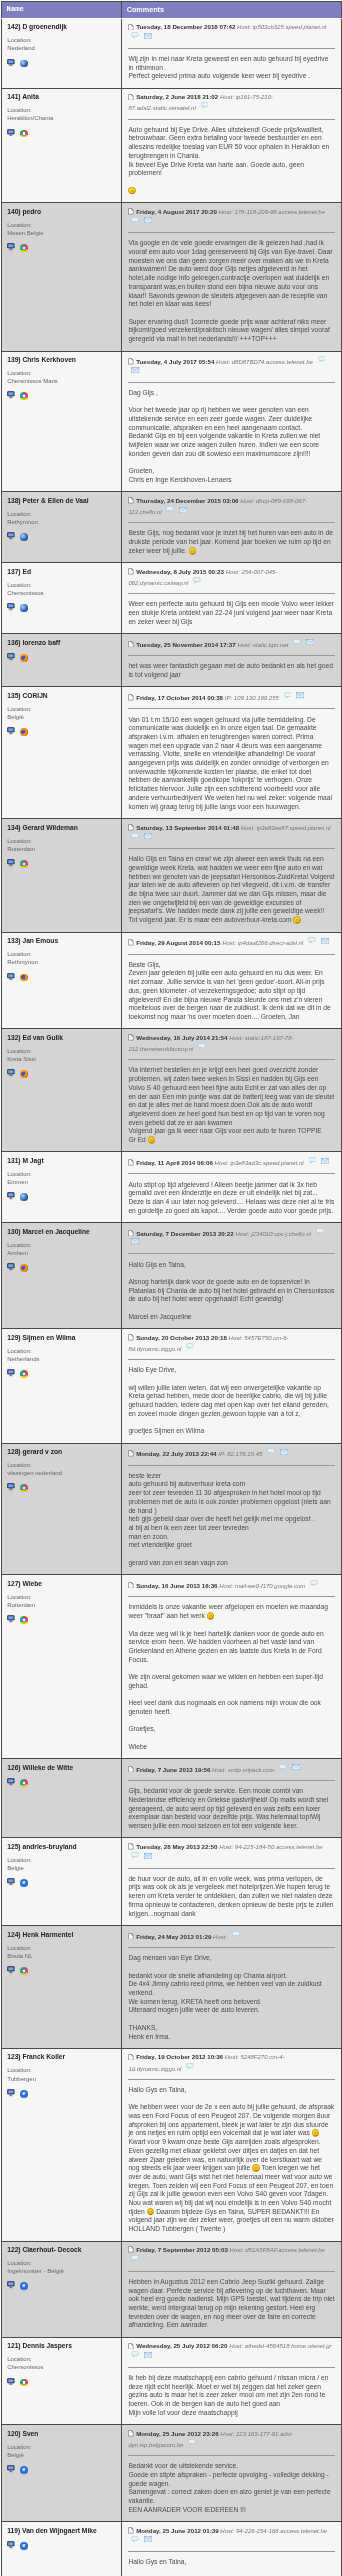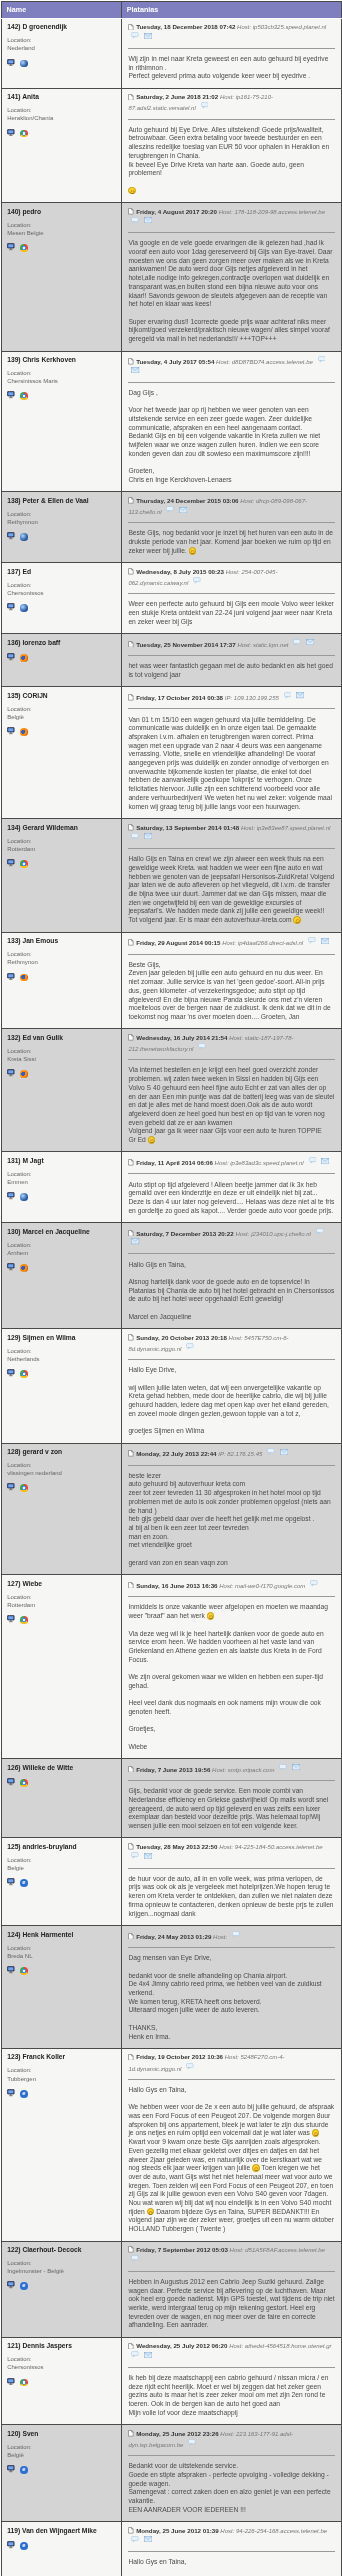--- a/index.html
+++ b/index.html
@@ -1,19 +1,19 @@
 <!DOCTYPE html>
 <html style="font-size:8.2px"><head>
 <meta charset="utf-8">
 <style>
   html,body { margin:0; padding:0; background:#ffffff; }
   body { width:343px; min-height:3091px; font-family:"Liberation Sans", sans-serif; }
   table.guestbook { border-collapse:collapse; margin:1px; width:341px; table-layout:fixed; }
   table.guestbook th, table.guestbook td { border:0.5px solid #4a4a4a; vertical-align:top; }
-  th.col-name  { width:110px; }
+  th.col-name  { width:110px;font-family:Liberation Mono, monospace; }
   th { background:#7f7fc0; color:#ffffff; text-align:left; padding:3.1px 4.6px 3.6px; font-size:7.2px; border-bottom:1px solid #ffffff !important; }
   tr.light td { background:#f6f6f4; }
   tr.gray  td { background:#d4d4d4; }
   td.name-cell { padding:4.6px 5.2px; }
   .entry-name { font-weight:bold; color:#222; font-size:6.7px; line-height:1.25; }
   .loc-label, .loc-value { color:#666; font-size:6px; line-height:1.35; }
   .loc-label { margin-top:4.6px; }
   .icons { margin-top:6.2px; display:flex; gap:4.6px; align-items:center; }
   td.comment-cell { padding:4.6px 6.2px 6.7px; }
   .meta { font-size:6.2px; color:#333; line-height:1.3; }
@@ -32,21 +32,21 @@
   .browser-orb { background: radial-gradient(circle at 35% 35%, #aad4ff, #2a5ea8 60%, #143c73); }
   .smiley { display:inline-block; width:7.7px; height:7.7px; border-radius:50%; background:#ffd42a; color:#7a4900; text-align:center; line-height:7.2px; font-size:6.2px; vertical-align:-1px; border:0.5px solid #c79b00; box-sizing:border-box; }
 </style>
 </head>
 <body>
 
 <table class="guestbook">
   <thead>
     <tr>
       <th class="col-name">Name</th>
-      <th class="col-comments">Platanias</th>
+      <th class="col-comments">Comments</th>
     </tr>
   </thead>
   <tbody>
   <tr class="light">
     <td class="name-cell">
       <div class="entry-name">142) D groenendijk</div>
       <div class="loc-label">Location:</div>
       <div class="loc-value">Nederland</div>
       <div class="icons">
         <span><svg width="8.2" height="7.7" viewBox="0 0 16 15">

